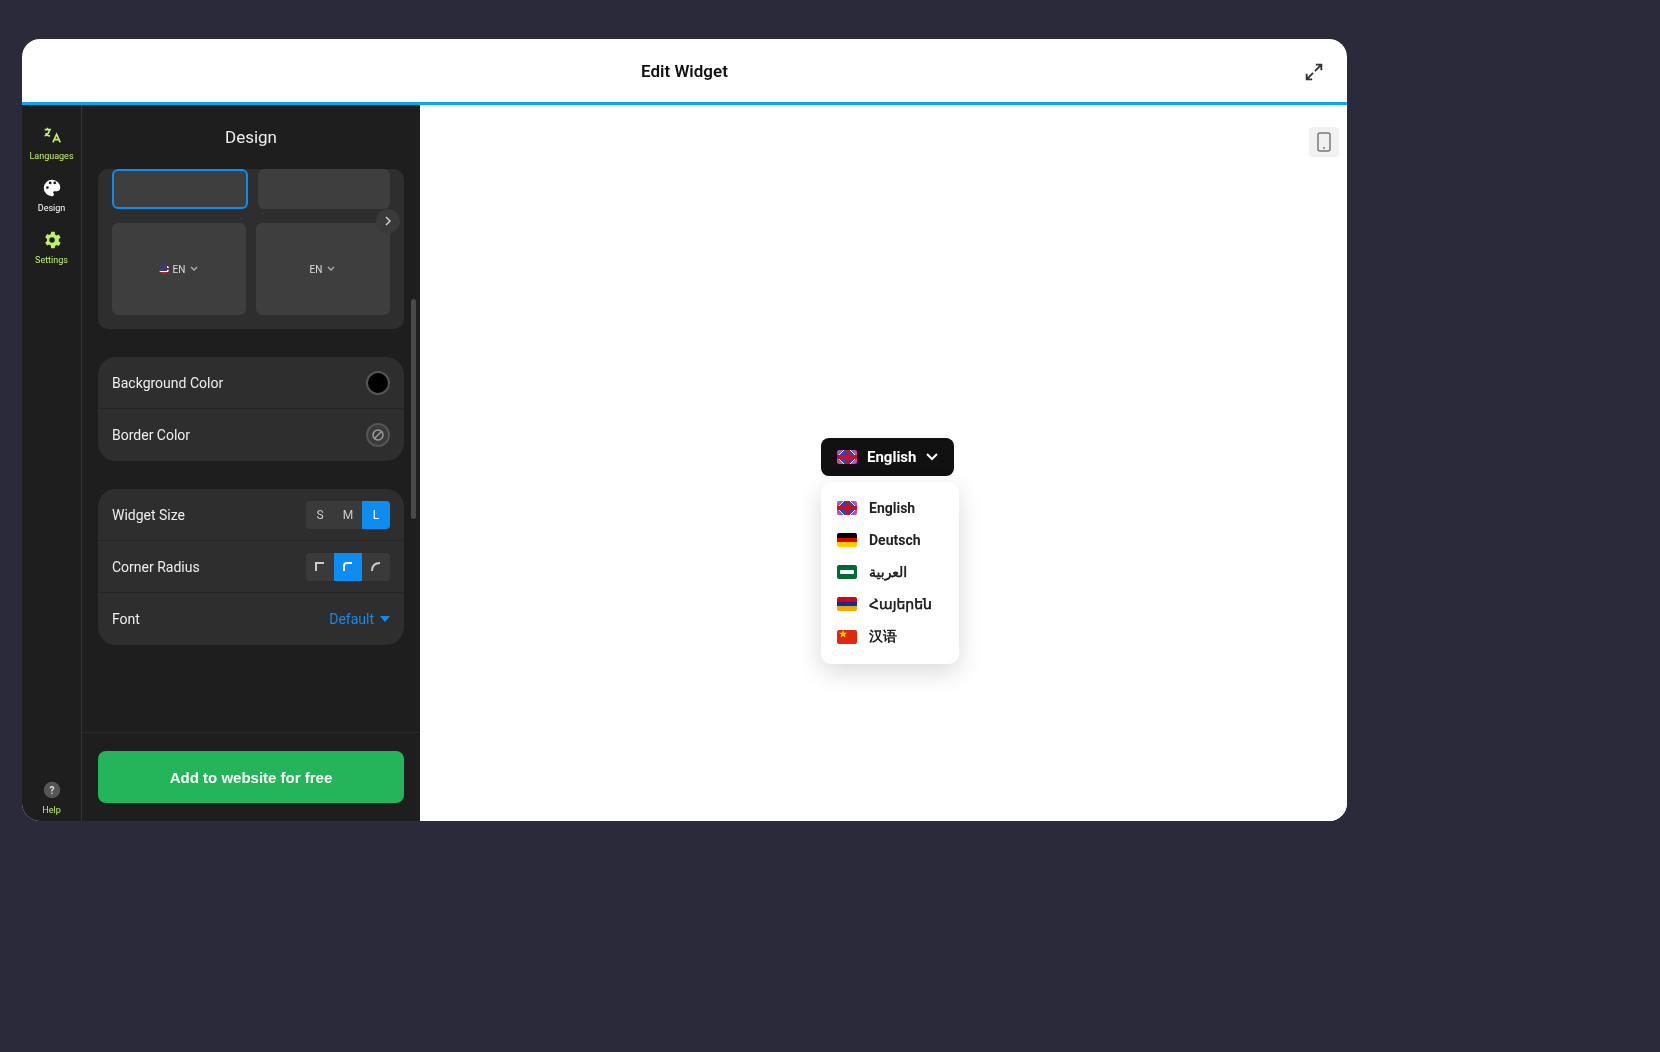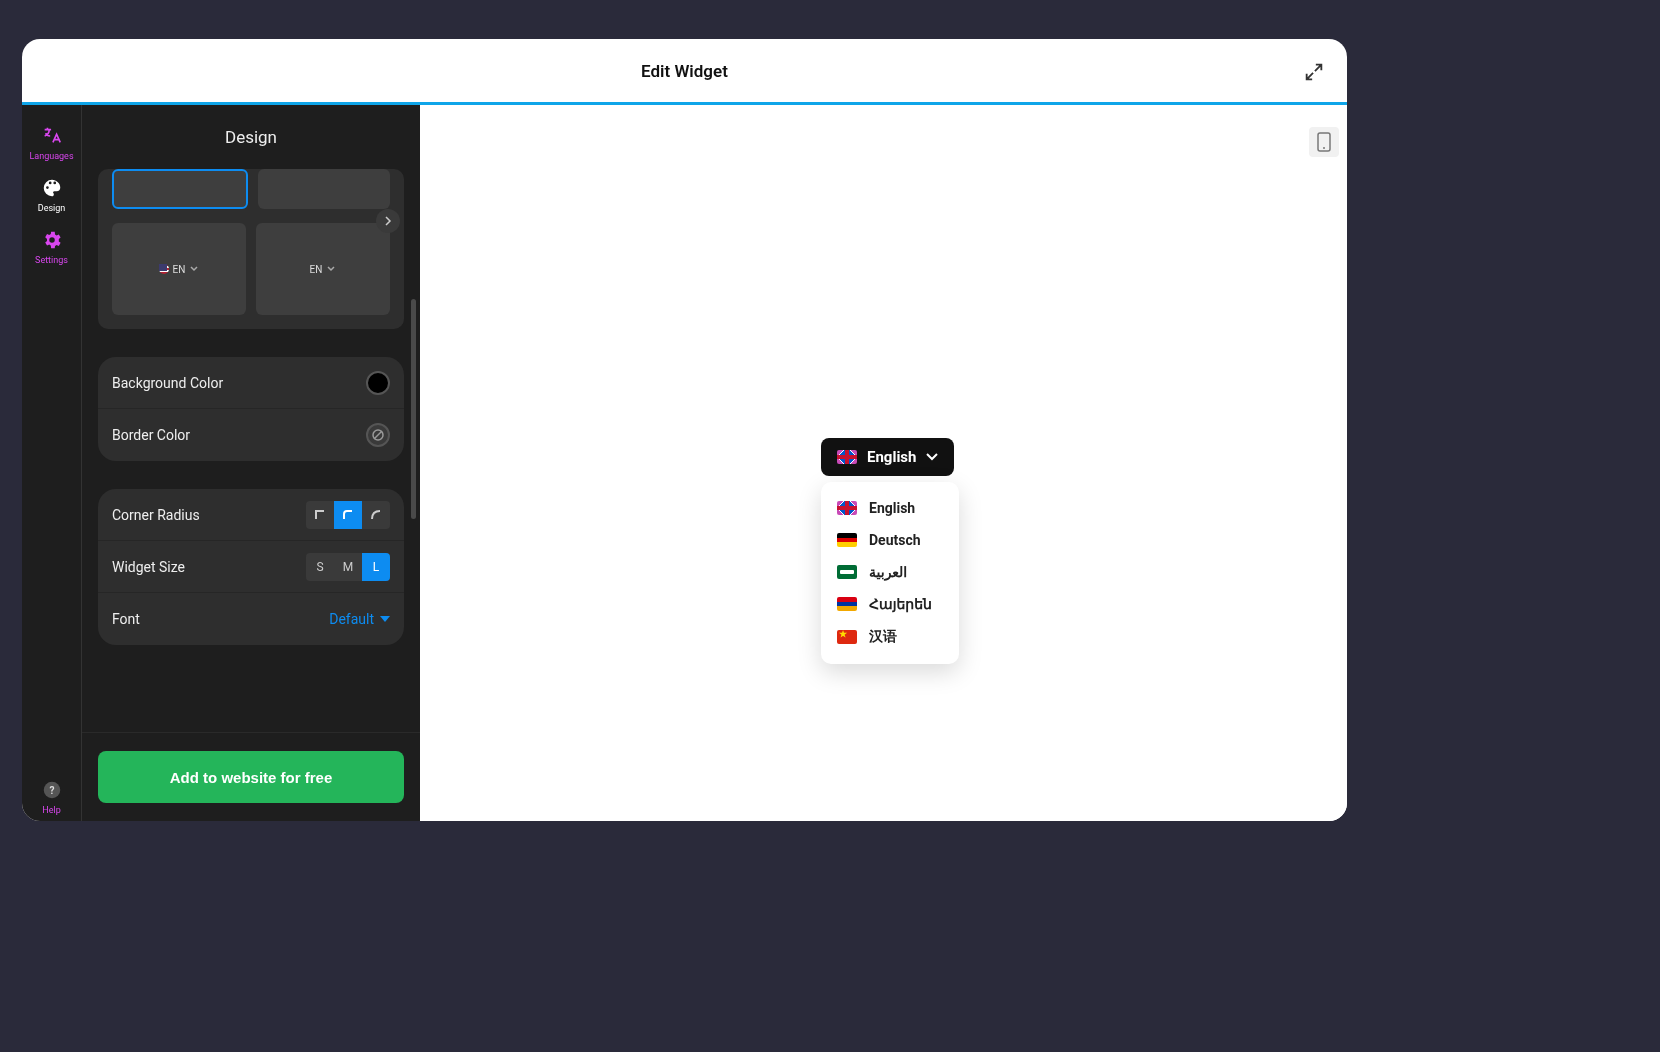--- a/index.html
+++ b/index.html
@@ -59,21 +59,21 @@
   padding-top: 10px;
   border-right: 1px solid #333;
 }
 .nav-item {
   width: 60px;
   display: flex;
   flex-direction: column;
   align-items: center;
   padding: 10px 0 6px;
   cursor: pointer;
-  color: #d946ef;
+  color: #bef264;
 }
 .nav-item.active { color: #fff; }
 .nav-item .nicon { width: 22px; height: 22px; margin-bottom: 4px; }
 .nav-item .nlabel { font-size: 9px; }
 .nav-spacer { flex: 1; }
 .side-panel {
   width: 338px;
   background: #1e1e1e;
   display: flex;
   flex-direction: column;
@@ -376,20 +376,28 @@
             <span class="swatch sw-none">
               <svg width="14" height="14" viewBox="0 0 14 14">
                   <circle cx="7" cy="7" r="5" fill="none" stroke="#999" stroke-width="1.5"></circle>
                   <line x1="3" y1="11" x2="11" y2="3" stroke="#999" stroke-width="1.5"></line>
                 </svg>
             </span>
           </div>
         </div>
 
         <div class="props" style="margin-top:28px">
+          <div class="prop-row">
+            <span class="prop-label">Widget Size</span>
+            <div class="seg">
+              <div class="seg-btn">S</div>
+              <div class="seg-btn">M</div>
+              <div class="seg-btn active">L</div>
+            </div>
+          </div>
           <div class="prop-row">
             <span class="prop-label">Corner Radius</span>
             <div class="seg">
               <div class="seg-btn">
                 <svg width="14" height="14" viewBox="0 0 14 14">
                     <path d="M3 11V3h8" fill="none" stroke="currentColor" stroke-width="2"></path>
                   </svg>
               </div>
               <div class="seg-btn active">
                 <svg width="14" height="14" viewBox="0 0 14 14">
@@ -397,28 +405,20 @@
                   </svg>
               </div>
               <div class="seg-btn">
                 <svg width="14" height="14" viewBox="0 0 14 14">
                     <path d="M3 11c0-5 3-8 8-8" fill="none" stroke="currentColor" stroke-width="2"></path>
                   </svg>
               </div>
             </div>
           </div>
           <div class="prop-row">
-            <span class="prop-label">Widget Size</span>
-            <div class="seg">
-              <div class="seg-btn">S</div>
-              <div class="seg-btn">M</div>
-              <div class="seg-btn active">L</div>
-            </div>
-          </div>
-          <div class="prop-row">
             <span class="prop-label">Font</span>
             <div class="font-val">
               <span>Default</span>
               <svg width="10" height="6" viewBox="0 0 10 6">
                   <path d="M0 0l5 6 5-6z" fill="#0d8cf1"></path>
                 </svg>
             </div>
           </div>
         </div>
 

